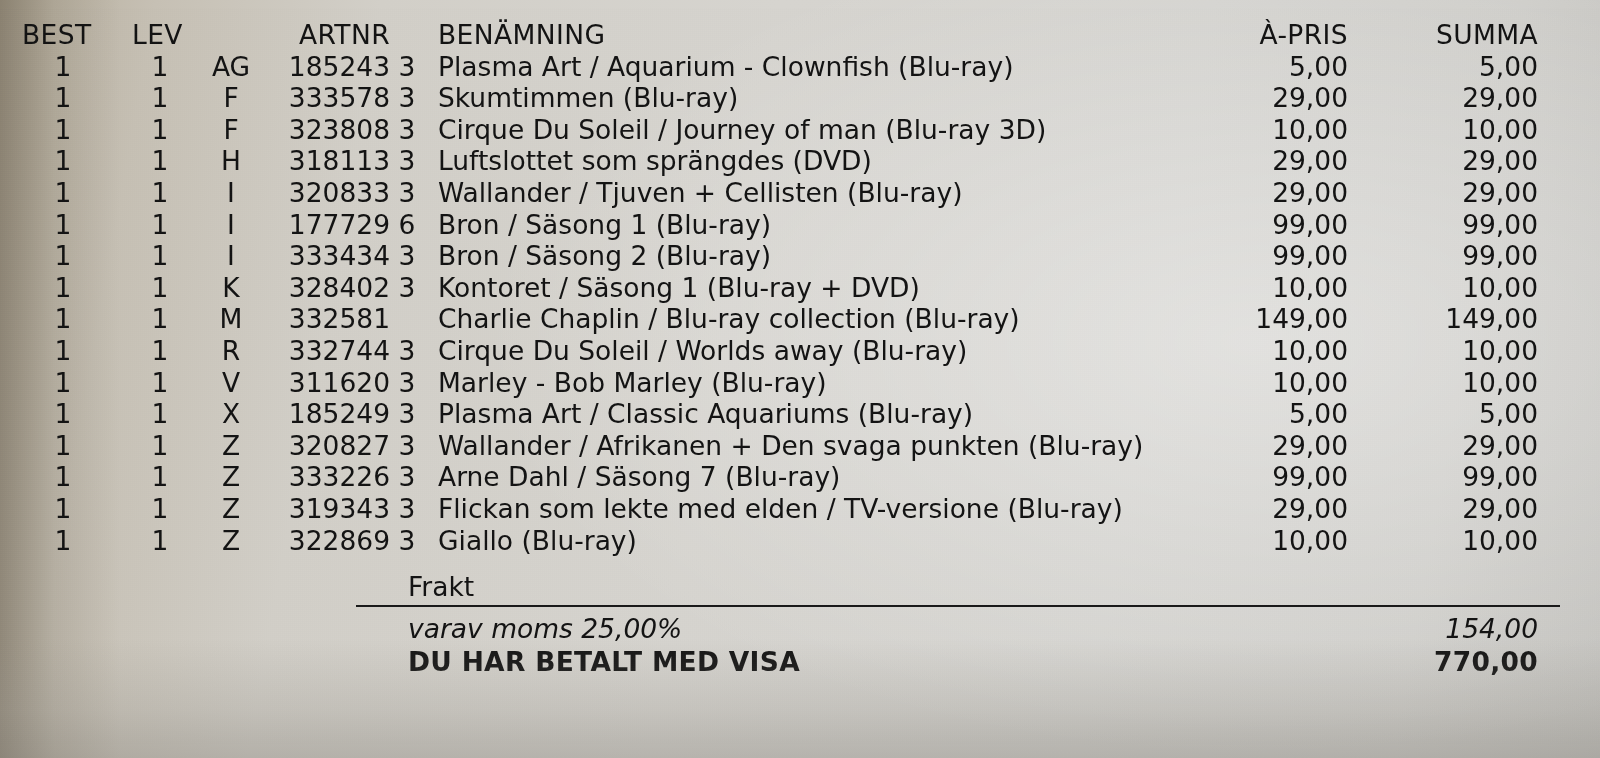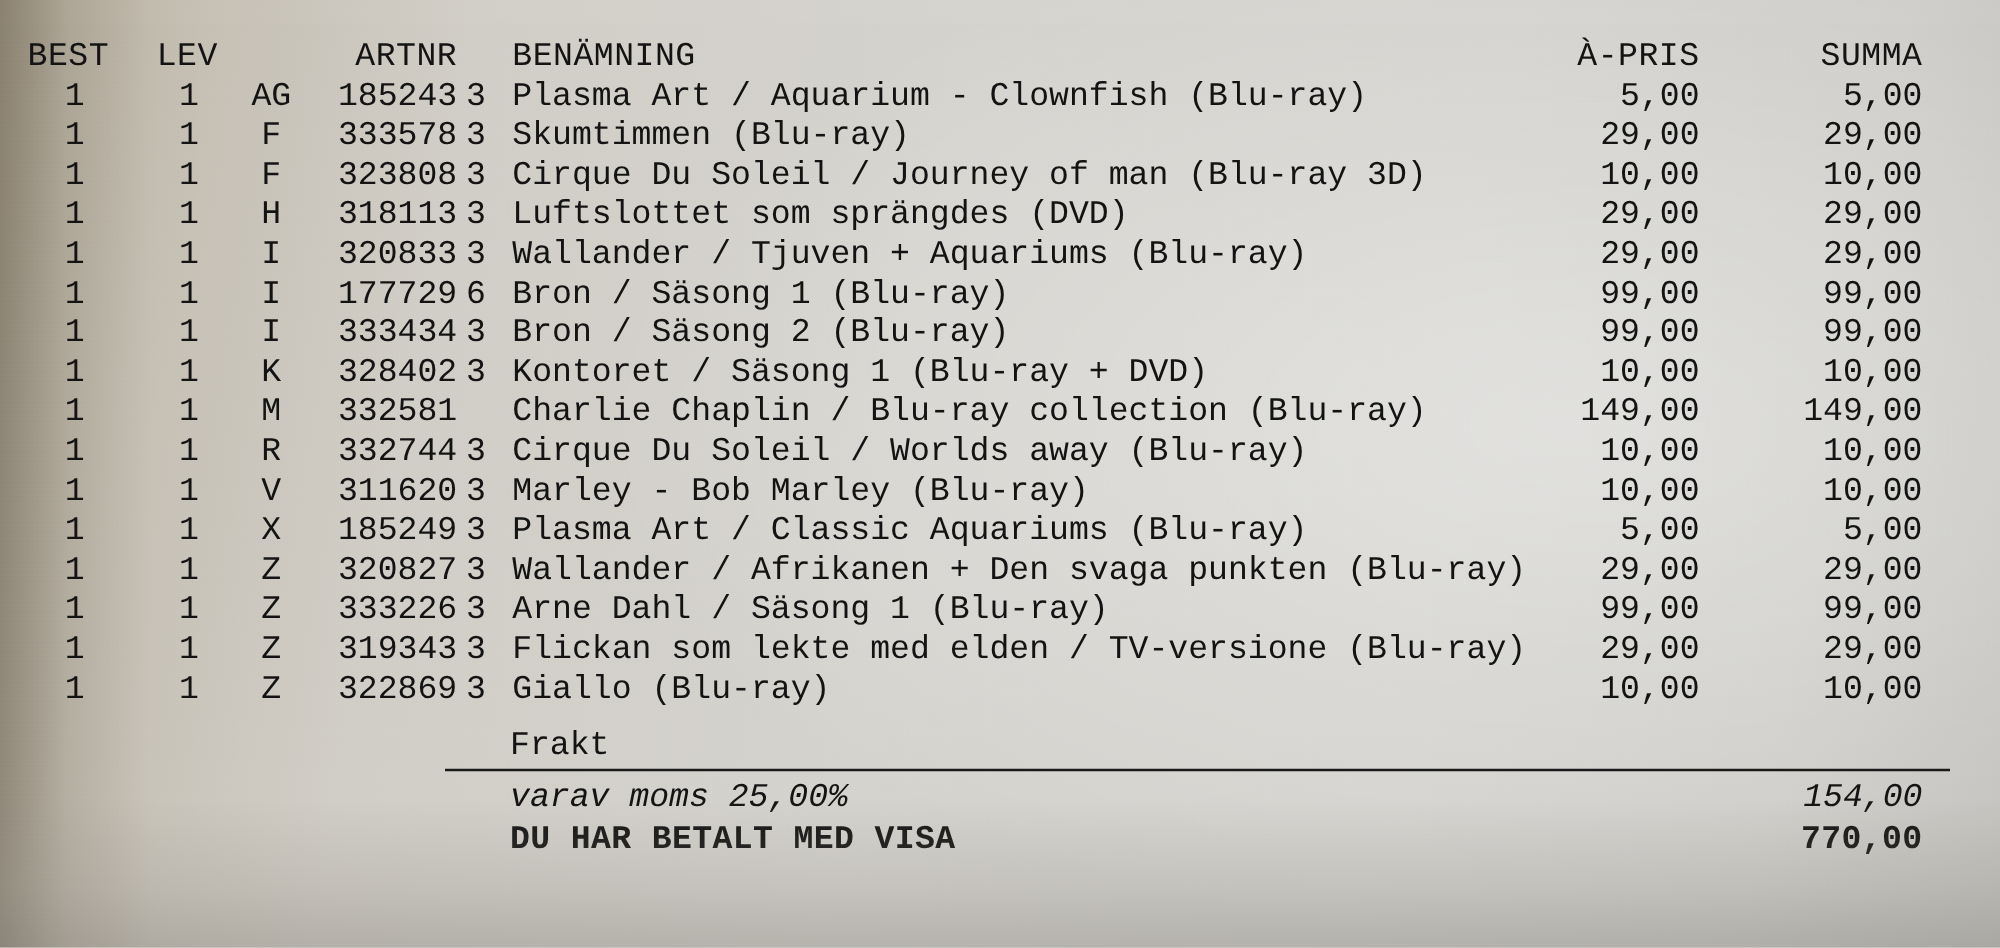--- a/index.html
+++ b/index.html
@@ -37,25 +37,24 @@
     content: "";
     position: absolute;
     left: 0; right: 0; bottom: 0;
     height: 120px;
     background: linear-gradient(180deg, rgba(170,166,158,0.0) 0%, rgba(150,146,138,0.25) 60%, rgba(130,126,118,0.38) 100%);
     pointer-events: none;
   }
 
   .sheet {
     position: absolute;
-    left: 0; top: 18px;
+    left: 0; top: 8px;
     width: 1600px;
     height: 736px;
     color: #131313;
-    font-family: Liberation Mono, monospace;
   }
 
   table.order {
     position: absolute;
     left: 8px;
     top: 14px;
     width: 1552px;
     border-collapse: collapse;
     font-size: 26.5px;
     line-height: 1.0;
@@ -203,21 +202,21 @@
             <td class="c-ben">Luftslottet som sprängdes (DVD)</td>
             <td class="c-apris">29,00</td>
             <td class="c-summa">29,00</td>
           </tr>
           <tr>
             <td class="c-best">1</td>
             <td class="c-lev">1</td>
             <td class="c-levcode">I</td>
             <td class="c-artnr">320833</td>
             <td class="c-qty">3</td>
-            <td class="c-ben">Wallander / Tjuven + Aquariums (Blu-ray)</td>
+            <td class="c-ben">Wallander / Tjuven + Cellisten (Blu-ray)</td>
             <td class="c-apris">29,00</td>
             <td class="c-summa">29,00</td>
           </tr>
           <tr>
             <td class="c-best">1</td>
             <td class="c-lev">1</td>
             <td class="c-levcode">I</td>
             <td class="c-artnr">177729</td>
             <td class="c-qty">6</td>
             <td class="c-ben">Bron / Säsong 1 (Blu-ray)</td>
@@ -293,21 +292,21 @@
             <td class="c-ben">Wallander / Afrikanen + Den svaga punkten (Blu-ray)</td>
             <td class="c-apris">29,00</td>
             <td class="c-summa">29,00</td>
           </tr>
           <tr>
             <td class="c-best">1</td>
             <td class="c-lev">1</td>
             <td class="c-levcode">Z</td>
             <td class="c-artnr">333226</td>
             <td class="c-qty">3</td>
-            <td class="c-ben">Arne Dahl / Säsong 1 (Blu-ray)</td>
+            <td class="c-ben">Arne Dahl / Säsong 7 (Blu-ray)</td>
             <td class="c-apris">99,00</td>
             <td class="c-summa">99,00</td>
           </tr>
           <tr>
             <td class="c-best">1</td>
             <td class="c-lev">1</td>
             <td class="c-levcode">Z</td>
             <td class="c-artnr">319343</td>
             <td class="c-qty">3</td>
             <td class="c-ben">Flickan som lekte med elden / TV-versione (Blu-ray)</td>

